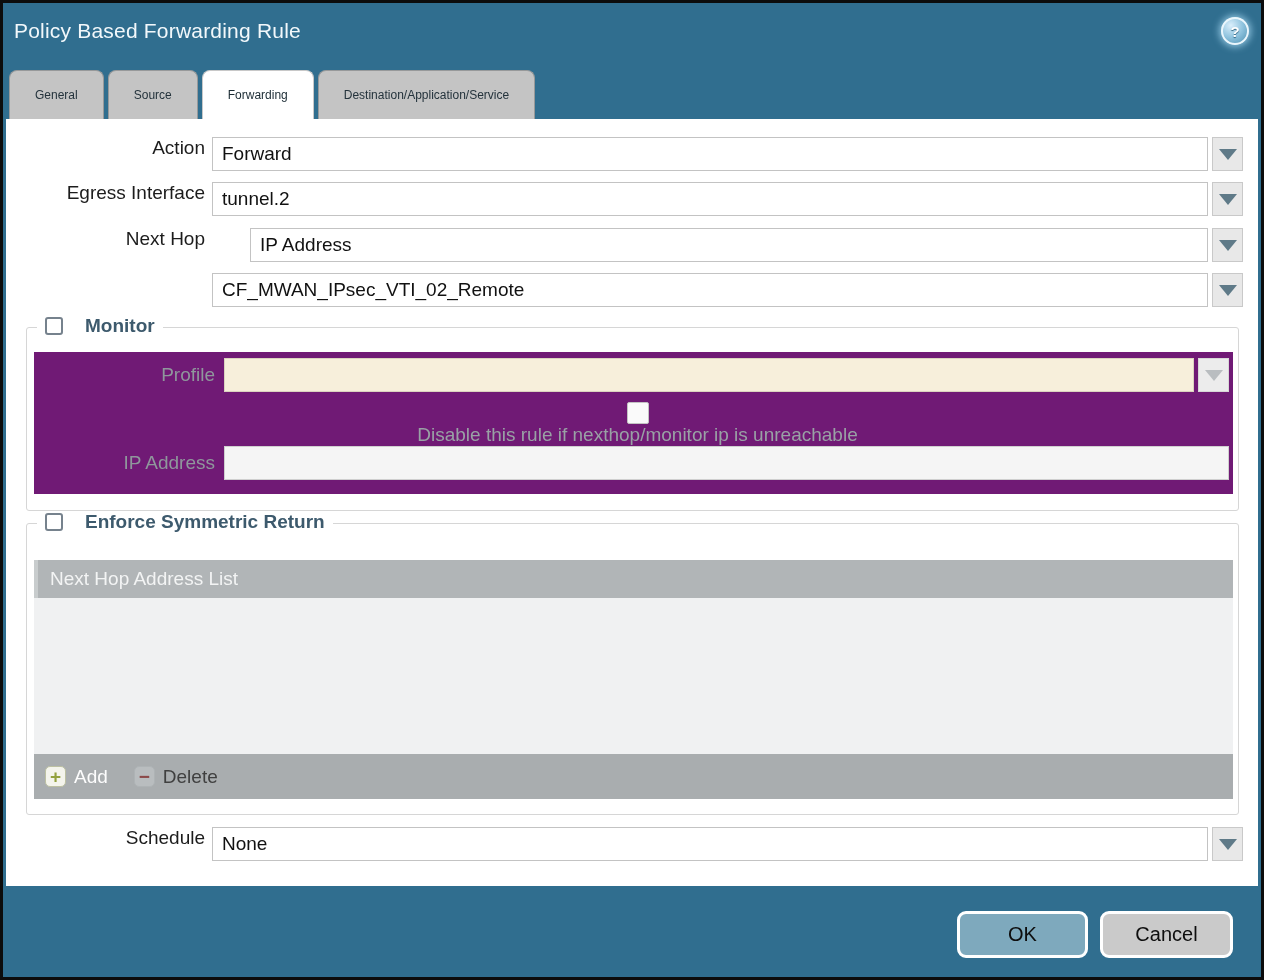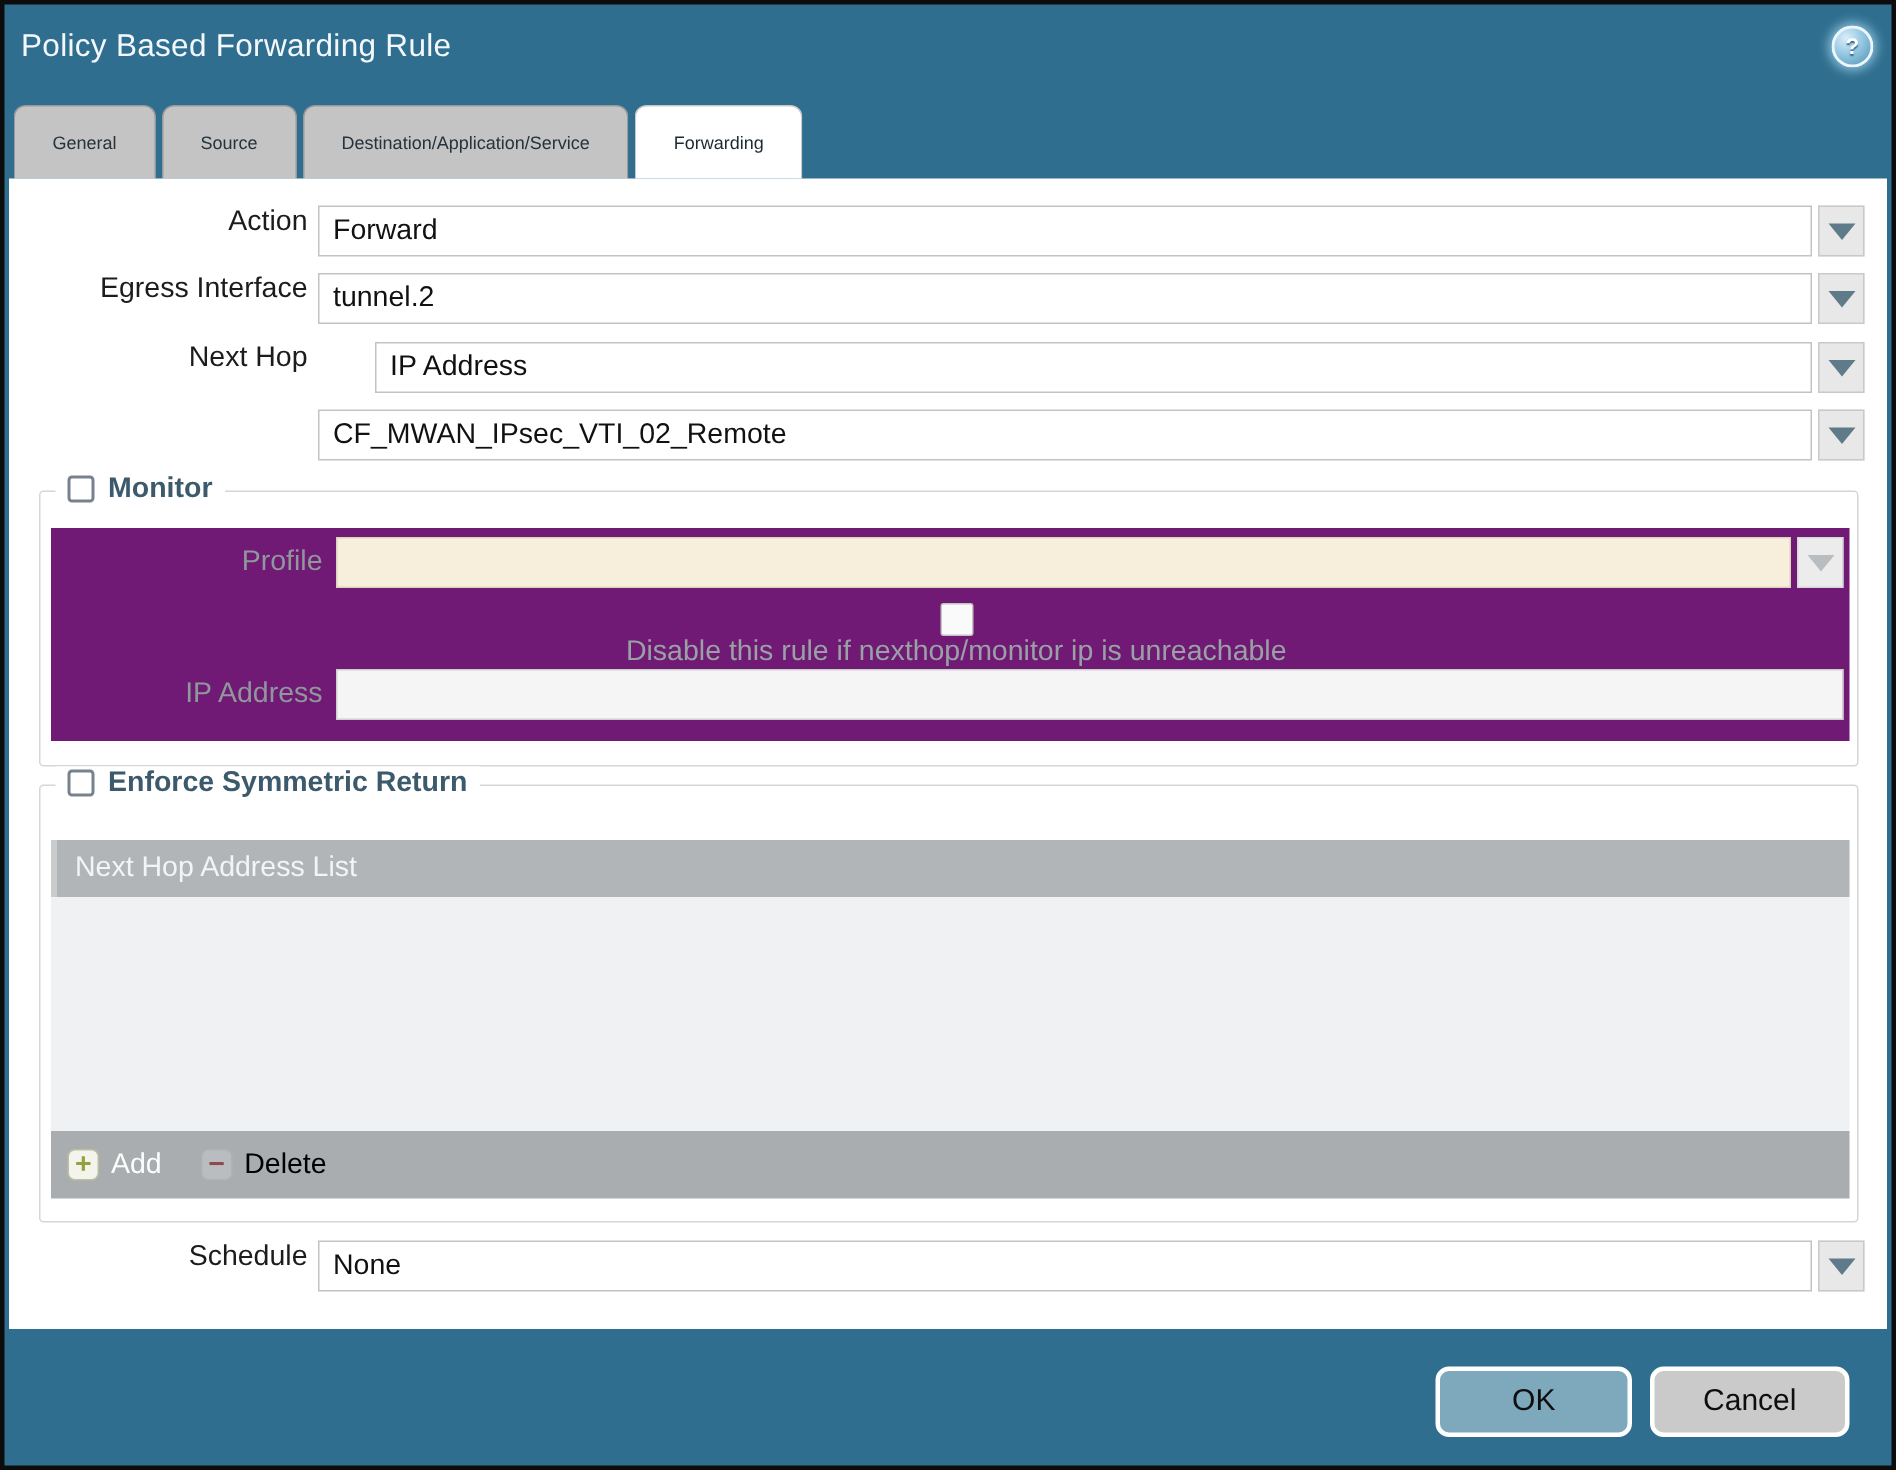--- a/index.html
+++ b/index.html
@@ -31,21 +31,21 @@
   .trigger{width:31px;flex:none;margin-left:4px;background:#e8e8e8;border:1px solid #c9c9c9;
            display:flex;align-items:center;justify-content:center;cursor:pointer;box-sizing:border-box;}
   .arrow{width:0;height:0;border-left:9px solid transparent;border-right:9px solid transparent;border-top:11px solid #5f7a88;}
   .trigger.disabled{background:#ececec;border-color:#d7d7d7;}
   .trigger.disabled .arrow{border-top-color:#b9bdc0;}
 
   
   .fieldset{position:absolute;border:1px solid #d6d6d6;border-radius:3px;box-sizing:border-box;}
   .legend{position:absolute;top:-13px;left:10px;background:#ffffff;padding:0 8px;display:flex;align-items:center;gap:9px;}
   .cb{width:18px;height:18px;background:#ffffff;border:2px solid #76828d;border-radius:3px;box-sizing:border-box;cursor:pointer;flex:none;}
-  .legend .cap{font-size:19px;font-weight:bold;color:#3d5a6d;white-space:nowrap;}
+  .legend .cap{font-size:19px;font-weight:bold;color:#3d5a6d;white-space:nowrap;margin-left:13px;}
 
   .monitor-panel{position:absolute;left:7px;right:5px;top:24px;height:142px;background:#701a75;}
   .prow{position:absolute;left:0;right:4px;height:34px;display:flex;align-items:center;}
   .plbl{width:181px;text-align:right;font-size:19px;color:#8f979c;flex:none;}
   .pcombo{flex:1;display:flex;align-items:stretch;height:34px;margin-left:9px;}
   .pcombo input{flex:1;min-width:0;border:1px solid #dbd3bf;background:#f7efdb;font-size:19px;padding:0 9px;
                 font-family:"Liberation Sans",sans-serif;box-sizing:border-box;}
   .plain-input{flex:1;min-width:0;border:1px solid #cfcfcf;background:#f5f5f5;font-size:19px;padding:0 9px;
                font-family:"Liberation Sans",sans-serif;box-sizing:border-box;margin-left:9px;height:34px;}
   .dis-cb{width:22px;height:22px;background:#fafafa;border:1px solid #c3c3c3;border-radius:2px;box-sizing:border-box;flex:none;}
@@ -57,21 +57,21 @@
                padding-left:12px;font-size:19px;color:#f3f4f4;box-sizing:border-box;cursor:pointer;}
   .grid-body{height:156px;background:#f0f1f2;}
   .grid-footer{height:45px;background:#a9adaf;display:flex;align-items:center;padding-left:11px;gap:26px;}
   .tool-btn{display:flex;align-items:center;gap:8px;cursor:pointer;}
   .tool-icon{width:21px;height:21px;border-radius:5px;display:flex;align-items:center;justify-content:center;
              font-weight:bold;font-size:19px;line-height:19px;box-sizing:border-box;}
   .add-icon{background:#f4f4ec;border:1px solid #bcc0a2;color:#93a13e;}
   .del-icon{background:#b9bdbf;border:1px solid #aeb3b5;color:#8c4a4a;}
   .tool-label{font-size:19px;color:#fdfdfd;}
   .tool-btn.disabled{cursor:default;}
-  .tool-btn.disabled .tool-label{color:#000000;}
+  .tool-btn.disabled .tool-label{color:#404040;}
 
   
   .btn{position:absolute;top:908px;height:47px;border:3px solid #ffffff;border-radius:9px;display:flex;
        align-items:center;justify-content:center;font-size:20px;color:#0e0e0e;cursor:pointer;box-sizing:border-box;}
   .btn-ok{left:954px;width:131px;background:#7ea9bd;}
   .btn-cancel{left:1097px;width:133px;background:#cacaca;}
 </style>
 </head>
 <body>
 
@@ -80,22 +80,22 @@
   <div class="titlebar">
     <span class="title">Policy Based Forwarding Rule</span>
     <div class="help">
       <span>?</span>
     </div>
   </div>
 
   <div class="tabs">
     <div class="tab">General</div>
     <div class="tab">Source</div>
+    <div class="tab active">Forwarding</div>
     <div class="tab">Destination/Application/Service</div>
-    <div class="tab active">Forwarding</div>
   </div>
 
   <div class="content">
 
     <div class="row" style="top:18px;">
       <span class="lbl">Action</span>
       <div class="combo">
         <input value="Forward" style="">
         <div class="trigger">
           <div class="arrow"></div>

